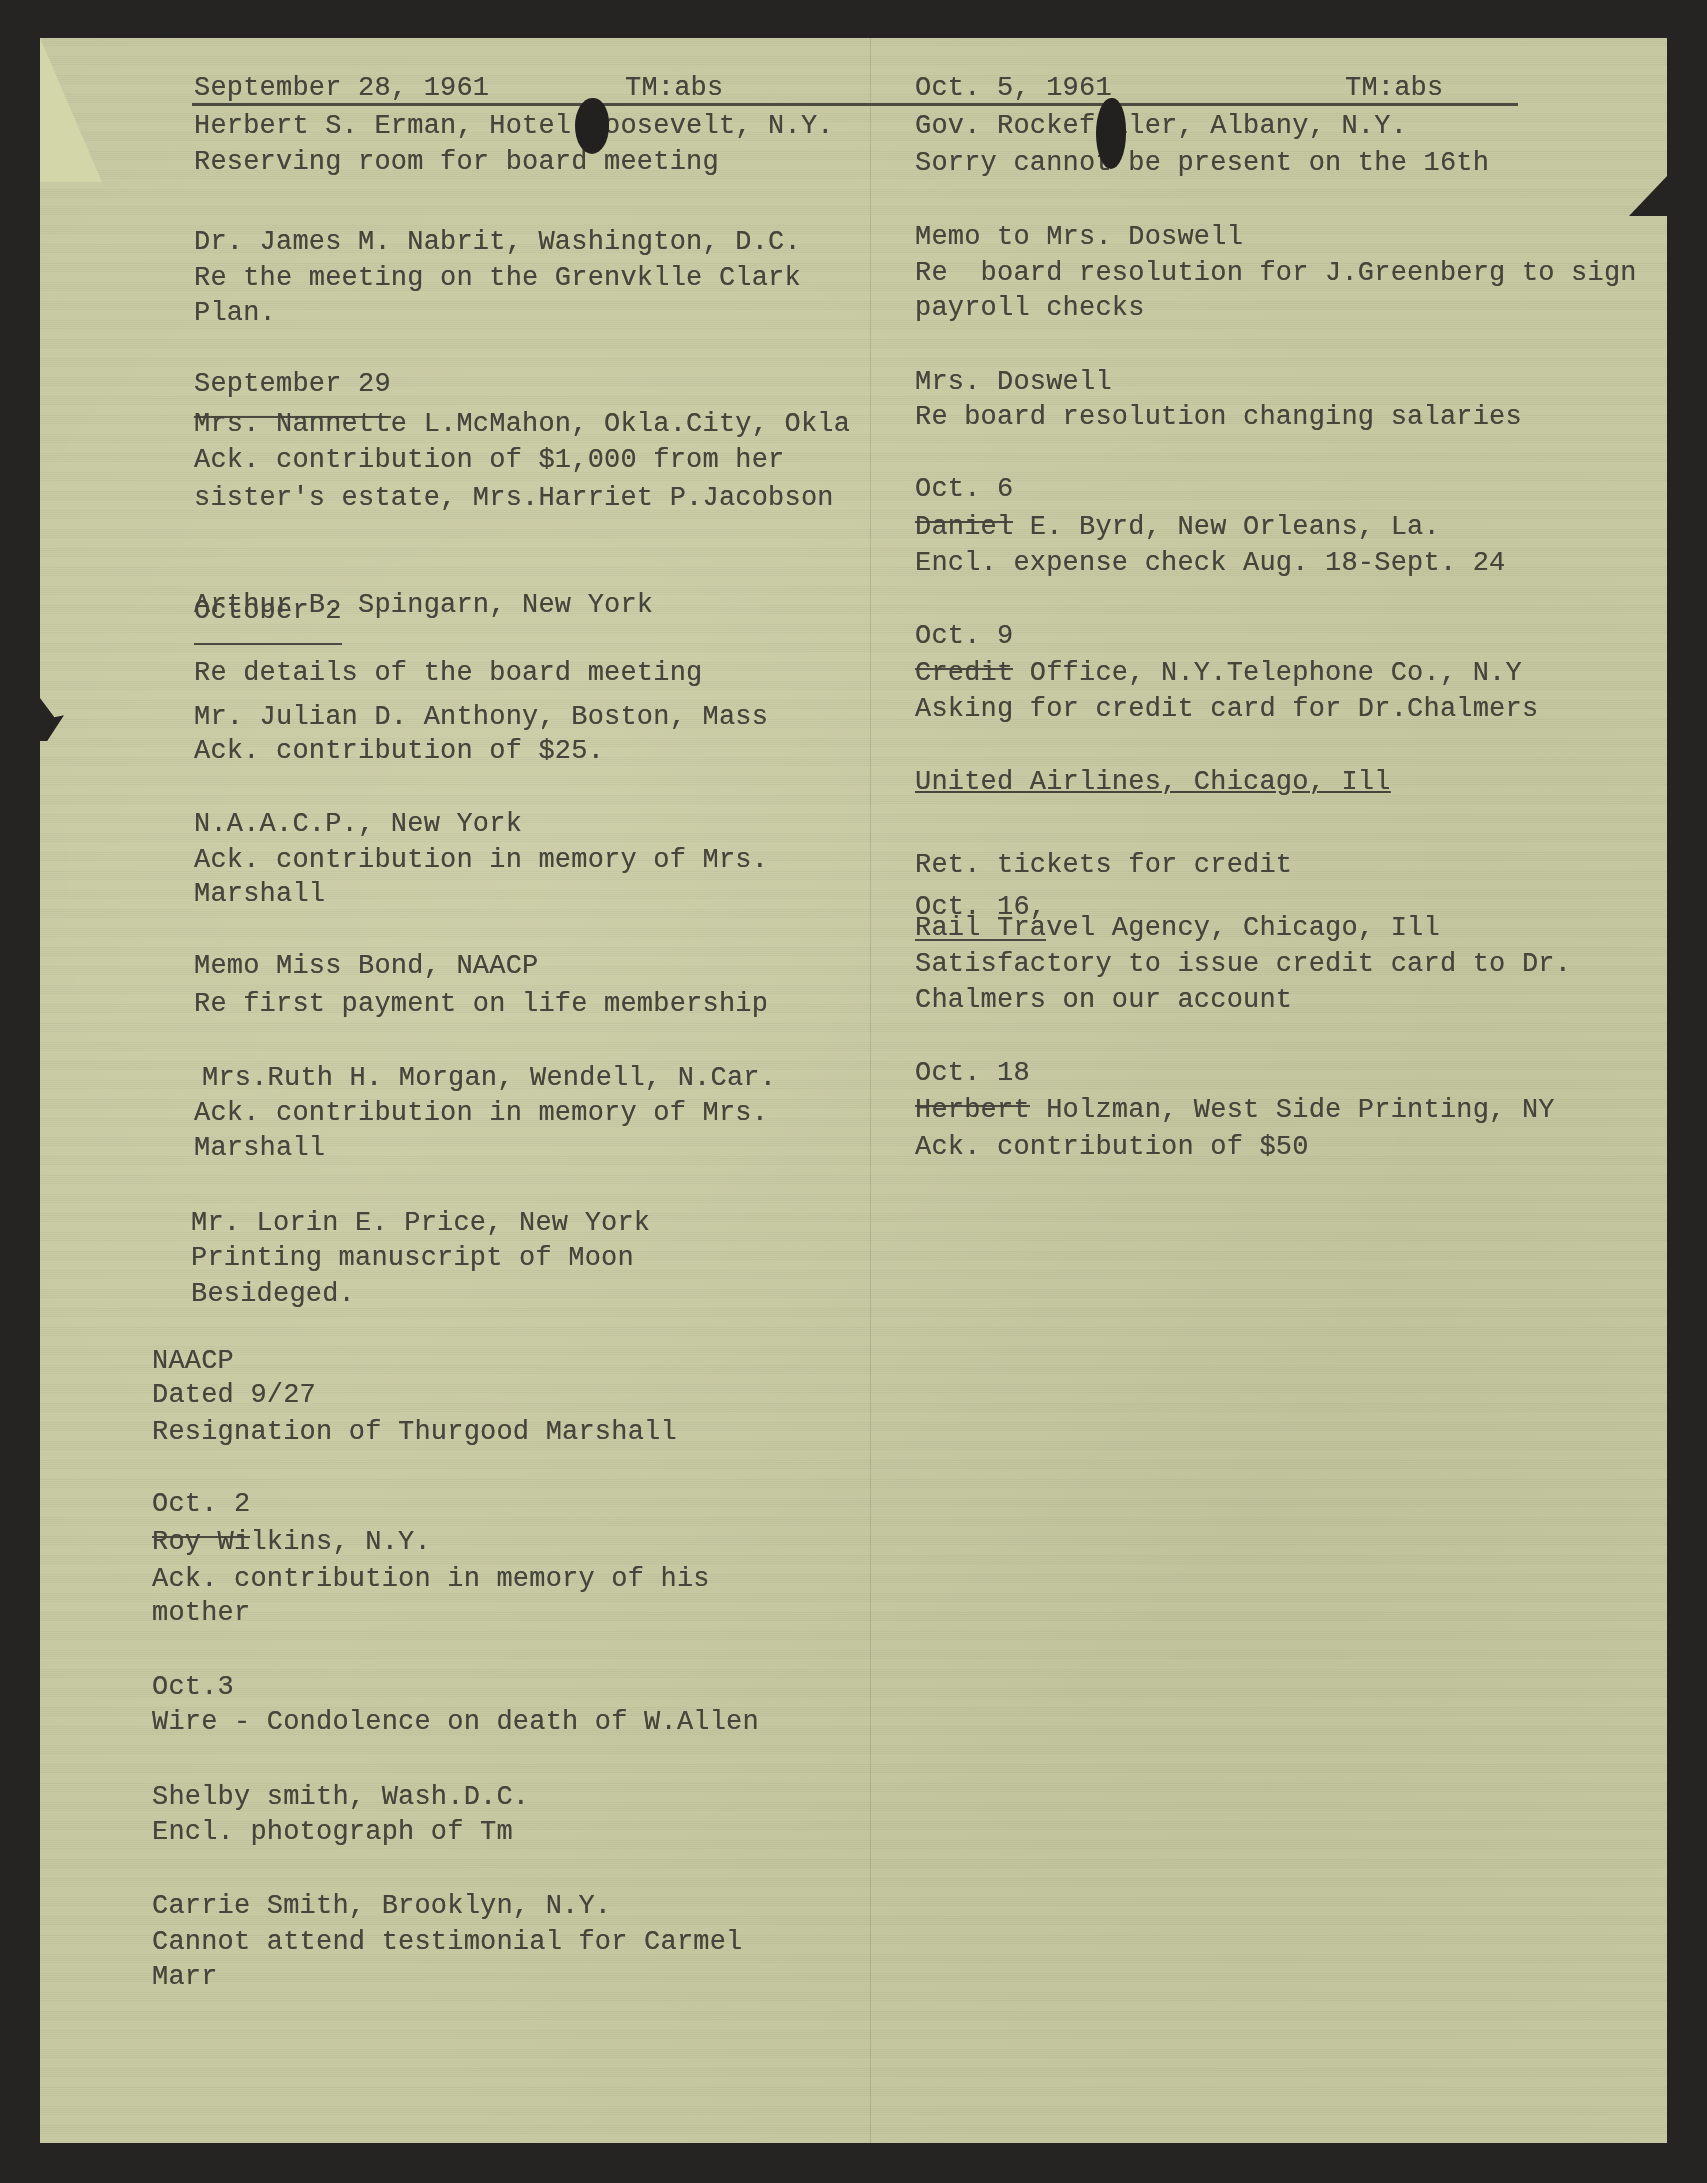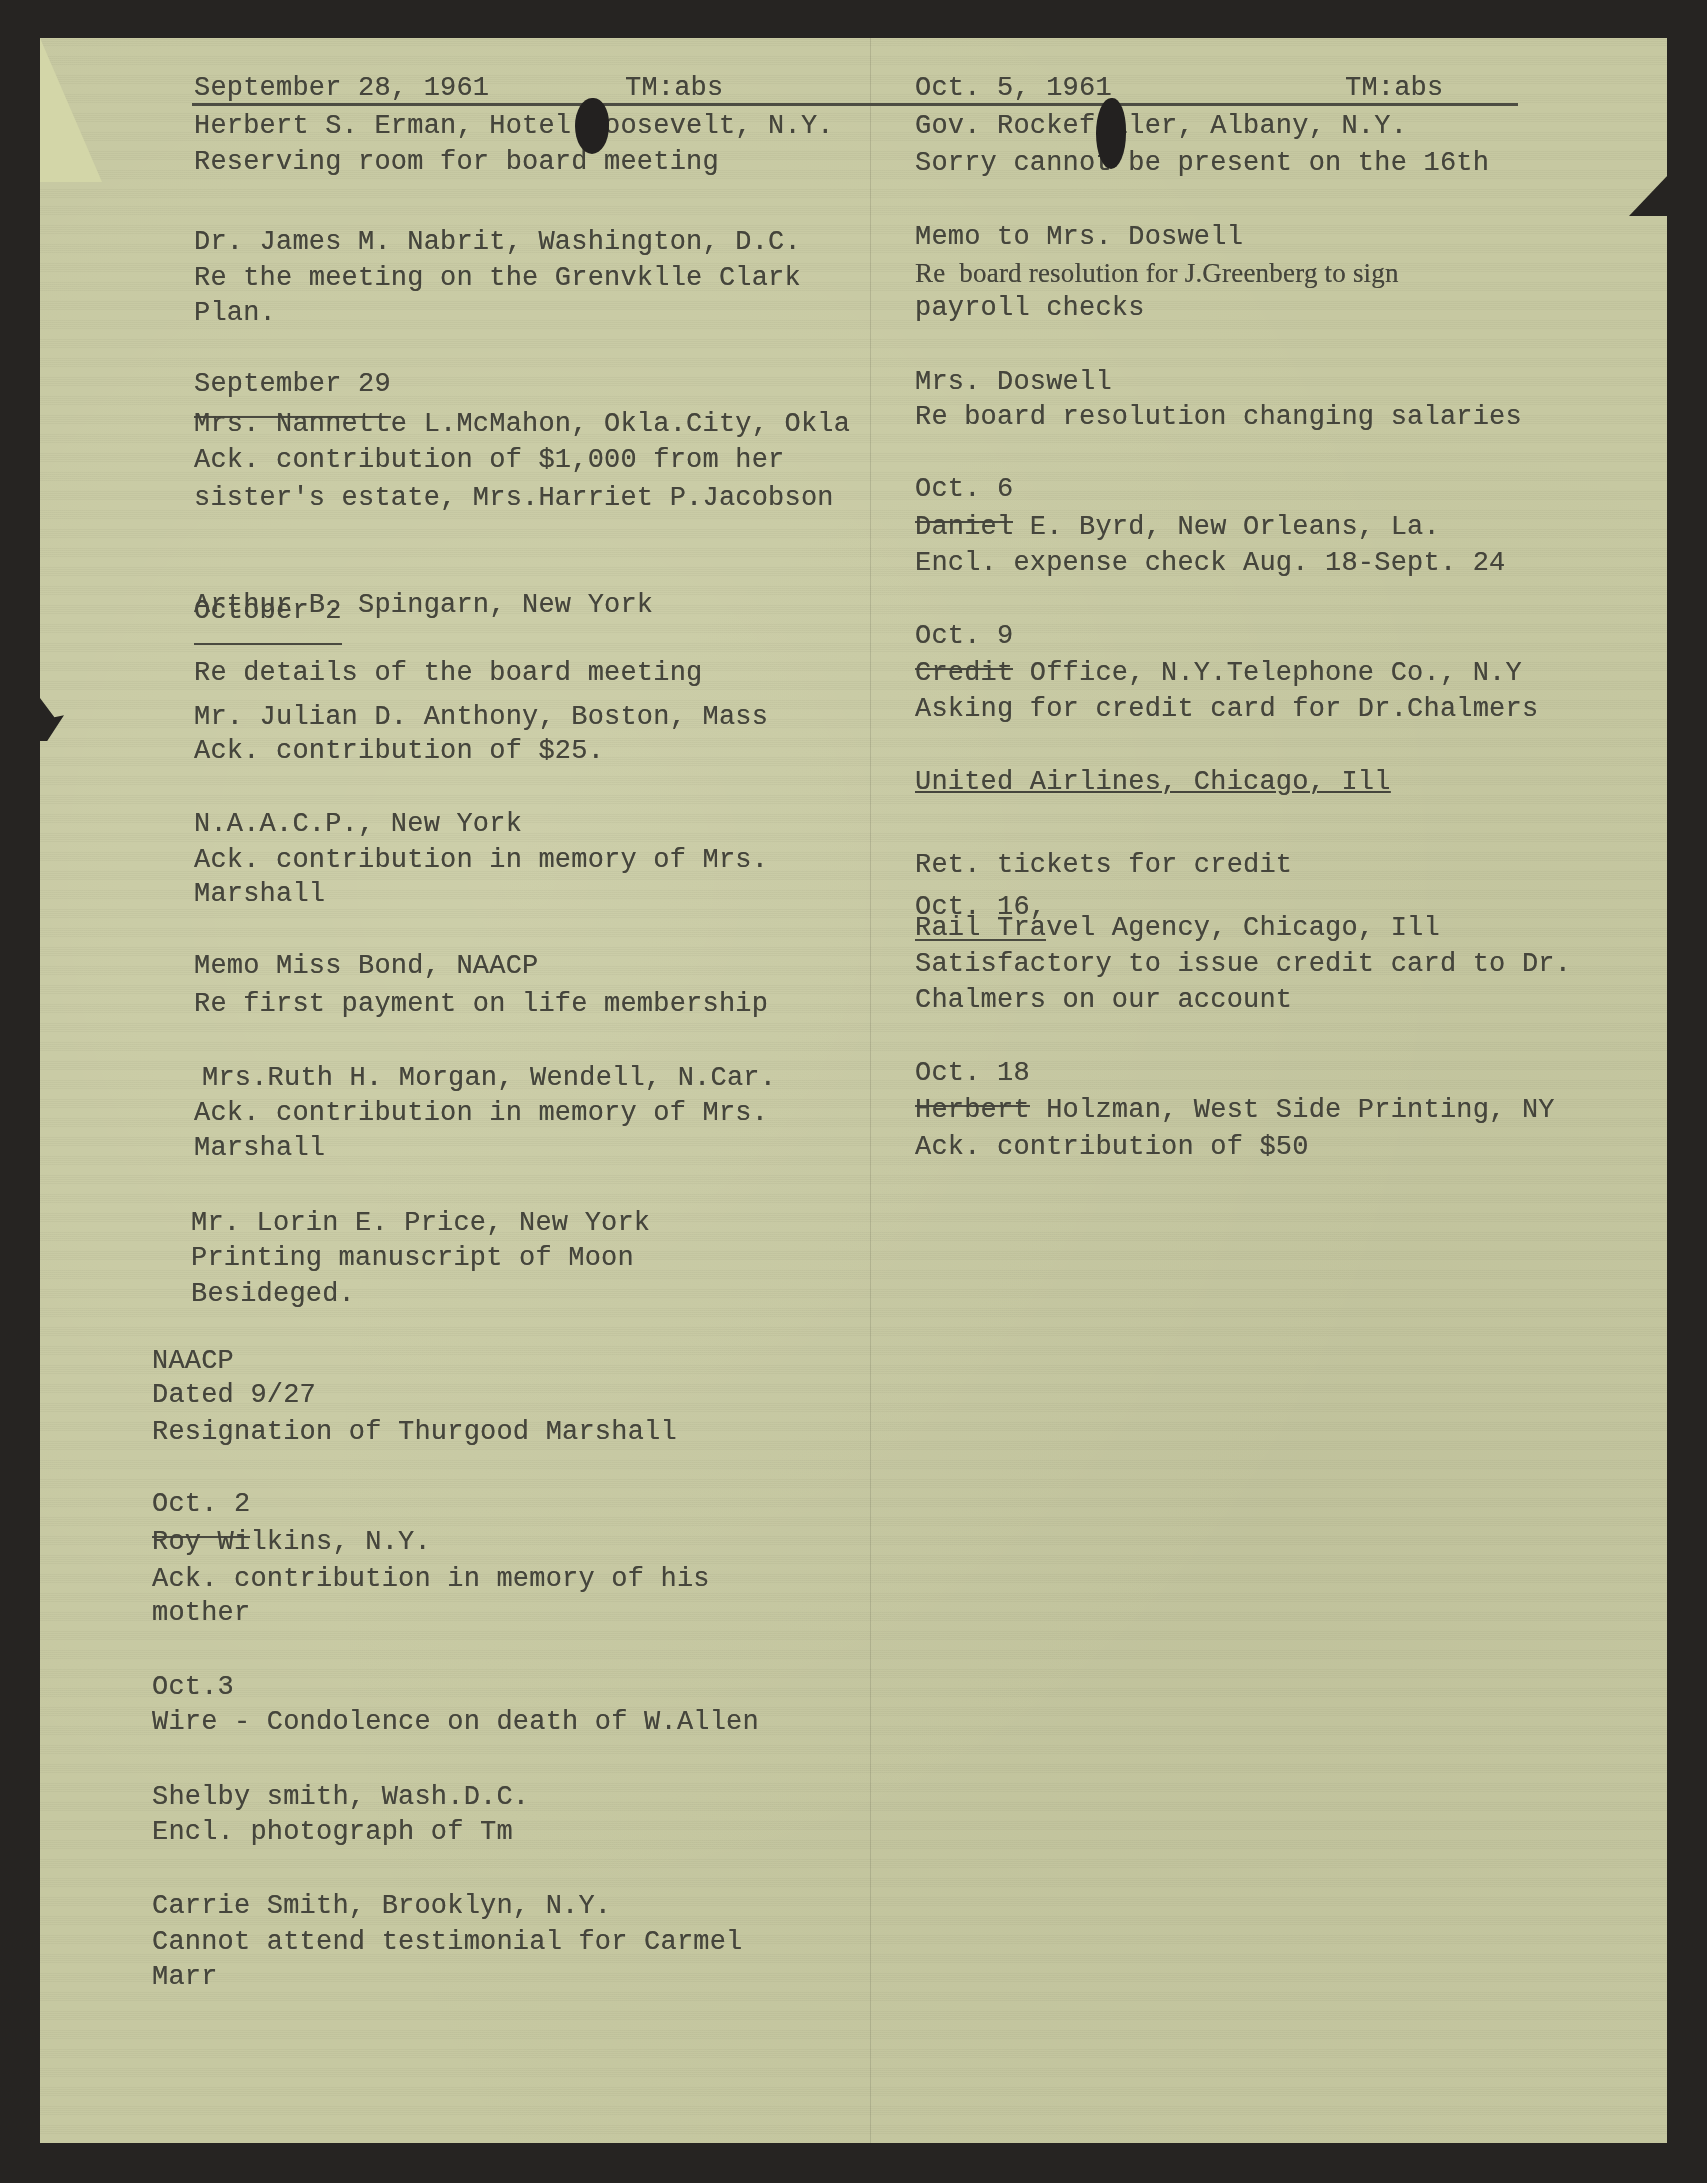--- a/index.html
+++ b/index.html
@@ -137,21 +137,21 @@
   <div class="line" style="left:152px; top:1927px;">Cannot attend testimonial for Carmel</div>
   <div class="line" style="left:152px; top:1962px;">Marr</div>
 </div>
 
 <div>
   <div class="line" style="left:915px; top:111px;">Gov. Rockefeller, Albany, N.Y.</div>
   <div class="line" style="left:915px; top:148px;">Sorry cannot be present on the 16th</div>
 </div>
 <div>
   <div class="line" style="left:915px; top:222px;">Memo to Mrs. Doswell</div>
-  <div class="line" style="left:915px; top:258px;font-family:Liberation Serif, serif;">Re  board resolution for J.Greenberg to sign</div>
+  <div class="line" style="left:915px; top:258px;">Re  board resolution for J.Greenberg to sign</div>
   <div class="line" style="left:915px; top:293px;">payroll checks</div>
 </div>
 <div>
   <div class="line" style="left:915px; top:367px;">Mrs. Doswell</div>
   <div class="line" style="left:915px; top:402px;">Re board resolution changing salaries</div>
 </div>
 <div>
   <div class="line ul" style="left:915px; top:474px;">Oct. 6</div>
   <div class="line" style="left:915px; top:512px;">Daniel E. Byrd, New Orleans, La.</div>
   <div class="line" style="left:915px; top:548px;">Encl. expense check Aug. 18-Sept. 24</div>

